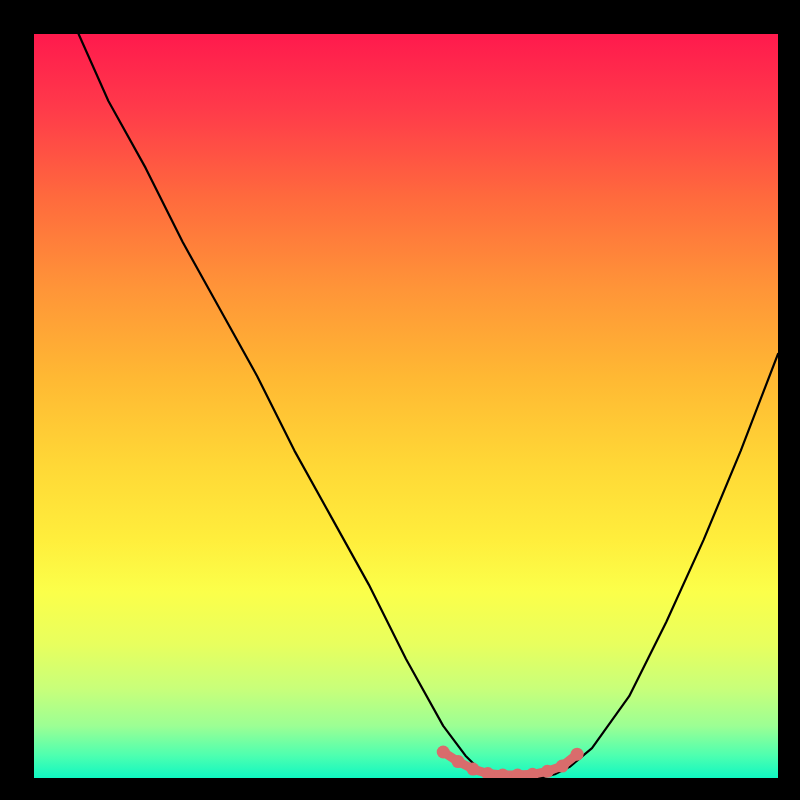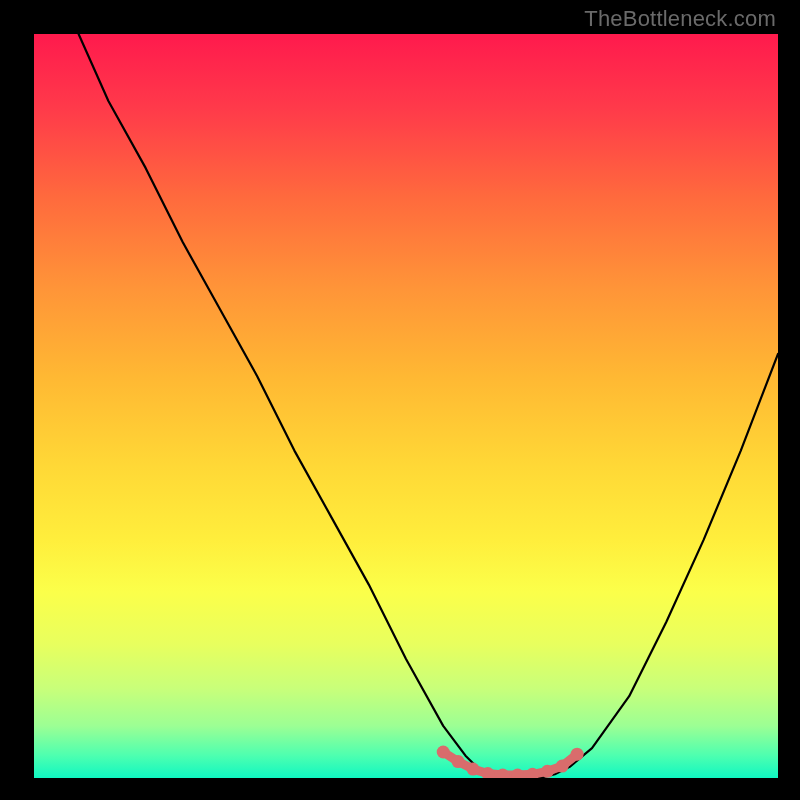--- a/index.html
+++ b/index.html
@@ -55,21 +55,20 @@
     top: 0;
     width: 744px;
     height: 744px;
   }
 </style>
 </head>
 <body>
 
 <div class="frame">
 
-  <div class="watermark">TheBottleneck.com</div>
 
   <div class="plot-area">
     <svg class="overlay" viewBox="0 0 744 744" preserveAspectRatio="none">
       <path id="curve-path" fill="none" stroke="#000000" stroke-width="2.2" stroke-linecap="round" stroke-linejoin="round" d="M44.6 0.0 L74.4 67.0 L111.6 133.9 L148.8 208.3 L186.0 275.3 L223.2 342.2 L260.4 416.6 L297.6 483.6 L334.8 550.6 L372.0 625.0 L409.2 691.9 L431.5 721.7 L446.4 736.6 L461.3 744.0 L483.6 744.0 L505.9 744.0 L520.8 740.3 L535.7 732.8 L558.0 714.2 L595.2 662.2 L632.4 587.8 L669.6 505.9 L706.8 416.6 L744.0 319.9"></path>
       <g id="marker-group">
           <path d="M409.2 718.0 L424.1 727.6 L439.0 735.1 L453.8 739.5 L468.7 741.0 L483.6 741.0 L498.5 740.3 L513.4 737.3 L528.2 732.1 L543.1 720.2" fill="none" stroke="#d96c6c" stroke-width="9" stroke-linecap="round" stroke-linejoin="round"></path>
           <circle cx="409.2" cy="718.0" r="6.5" fill="#d96c6c"></circle>
           <circle cx="424.1" cy="727.6" r="6.5" fill="#d96c6c"></circle>
           <circle cx="439.0" cy="735.1" r="6.5" fill="#d96c6c"></circle>
           <circle cx="453.8" cy="739.5" r="6.5" fill="#d96c6c"></circle>

